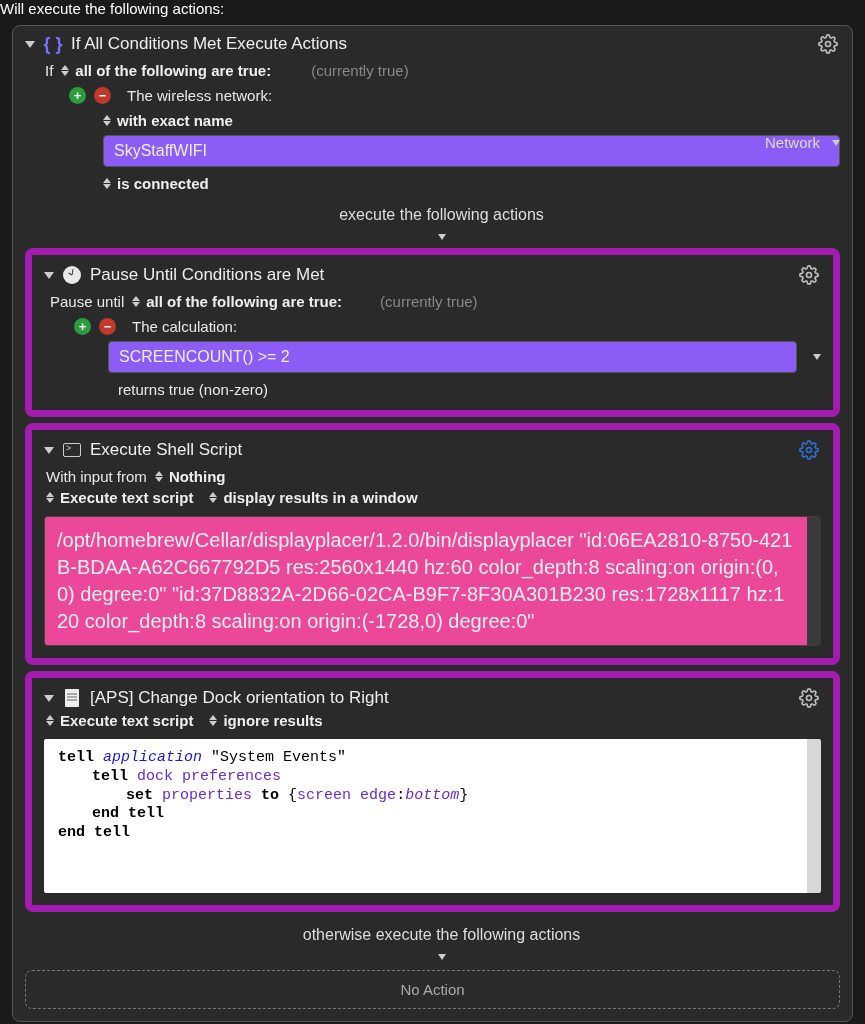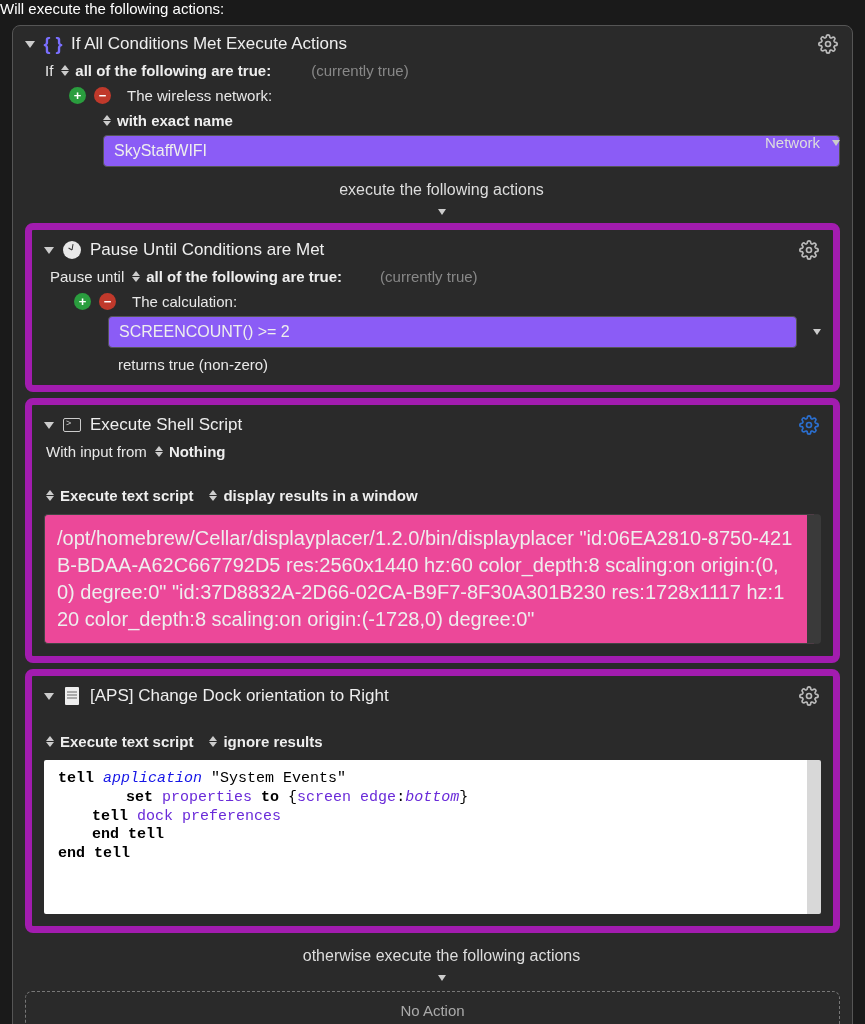--- a/index.html
+++ b/index.html
@@ -127,21 +127,21 @@
     color:#ddd; font-weight:500;
   }
   .section-label { font-size:16px; color:#ddd; margin:14px 0 8px 18px; display:flex; align-items:center; gap:10px;flex-direction:column;}
   .inner-block {
     border:7px solid #a21caf; border-radius:8px;
     background:#2a2a2a;
     margin:6px 0 0 0;
     padding:10px 12px 12px 12px;
     position:relative;
   }
-  .options-row { display:flex; gap:16px; margin-top:27px; align-items:center; flex-wrap:wrap;}
+  .options-row { display:flex; gap:16px; margin-top:4px; align-items:center; flex-wrap:wrap;}
   .opt { display:flex; align-items:center; gap:4px; cursor:pointer; }
   .shell-text {
     background:#ec4899; border:1px solid #444; border-radius:4px;
     padding:10px 12px; margin-top:10px;
     font-size:20px; color:#eee; line-height:1.35;
     font-family:-apple-system,BlinkMacSystemFont,Helvetica,Arial,sans-serif;
     white-space:pre-wrap; word-break:break-all;
     border-right:14px solid #3a3a3a;
   }
   .applescript-box{
@@ -216,20 +216,26 @@
     <span class="opt">
       <span class="sort-icon"></span>
       <span class="bold">with exact name</span>
     </span>
   </div>
 
   <div class="input-row indent-3">
     <input class="input-field" value="SkyStaffWIFI" style="">
   </div>
 
+  <div class="row indent-3">
+    <span class="opt">
+      <span class="sort-icon"></span>
+      <span class="bold">is connected</span>
+    </span>
+  </div>
 
   <div class="section-label">
     <span>execute the following actions</span>
     <span class="chevron-small"></span>
   </div>
 
   <div class="inner-block">
     <div class="action-titlebar">
       <span class="chevron-down"></span>
       <span class="title-icon">
@@ -318,22 +324,22 @@
         <span class="sort-icon"></span>
         <span class="bold">Execute text script</span>
       </span>
       <span class="opt">
         <span class="sort-icon"></span>
         <span class="bold">ignore results</span>
       </span>
     </div>
     <div class="applescript-box">
       <div><span class="kw">tell</span> <span class="appkw">application</span> <span>"System Events"</span></div>
+      <div style="padding-left:34px"><span class="kw">tell</span> <span class="prop">dock preferences</span></div>
       <div style="padding-left:68px"><span class="kw">set</span> <span class="prop">properties</span> <span class="kw">to</span> {<span class="prop">screen edge</span>:<span class="enumv">bottom</span>}</div>
-      <div style="padding-left:34px"><span class="kw">tell</span> <span class="prop">dock preferences</span></div>
       <div style="padding-left:34px"><span class="kw">end tell</span></div>
       <div><span class="kw">end tell</span></div>
     </div>
   </div>
 
   <div class="section-label">
     <span>otherwise execute the following actions</span>
     <span class="chevron-small"></span>
   </div>
 

